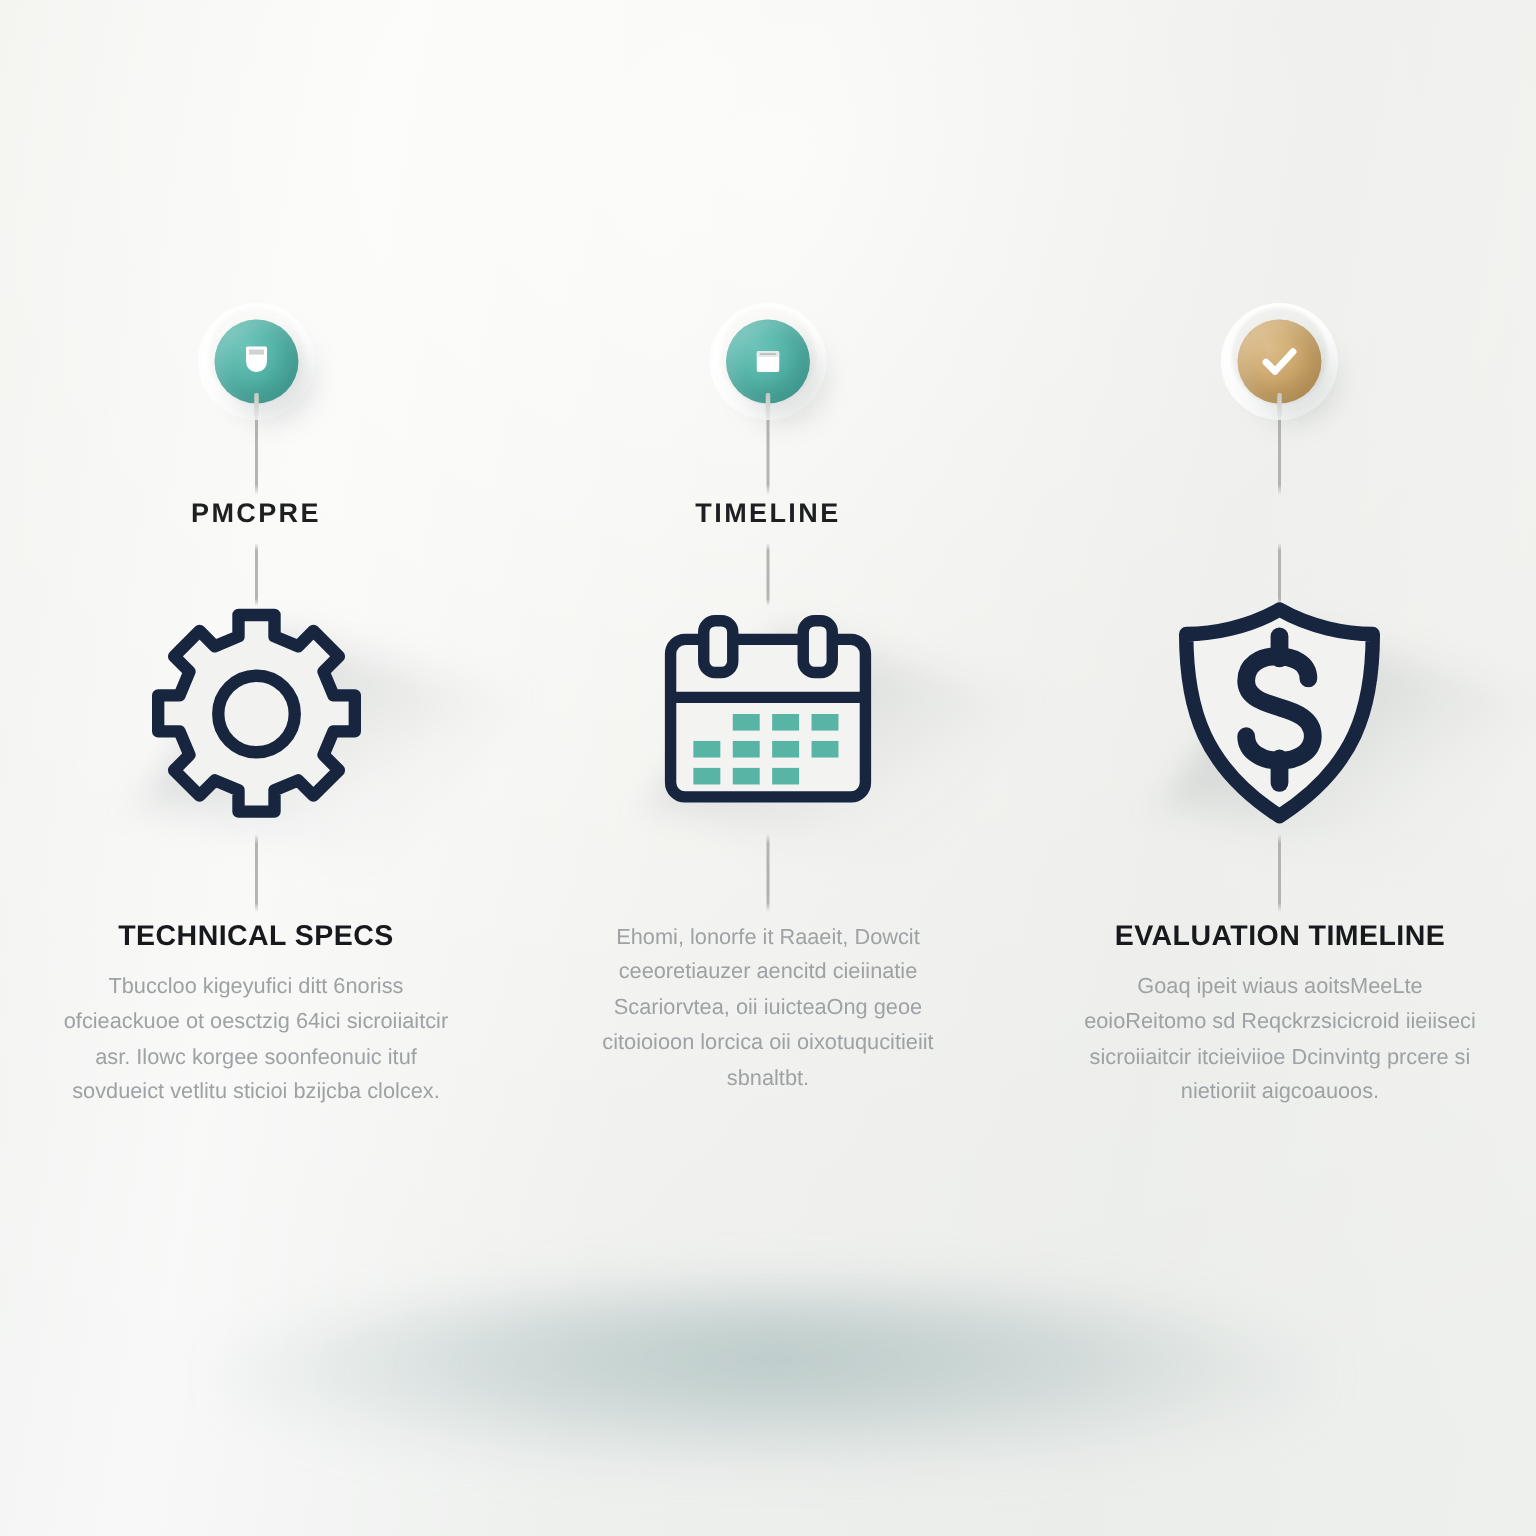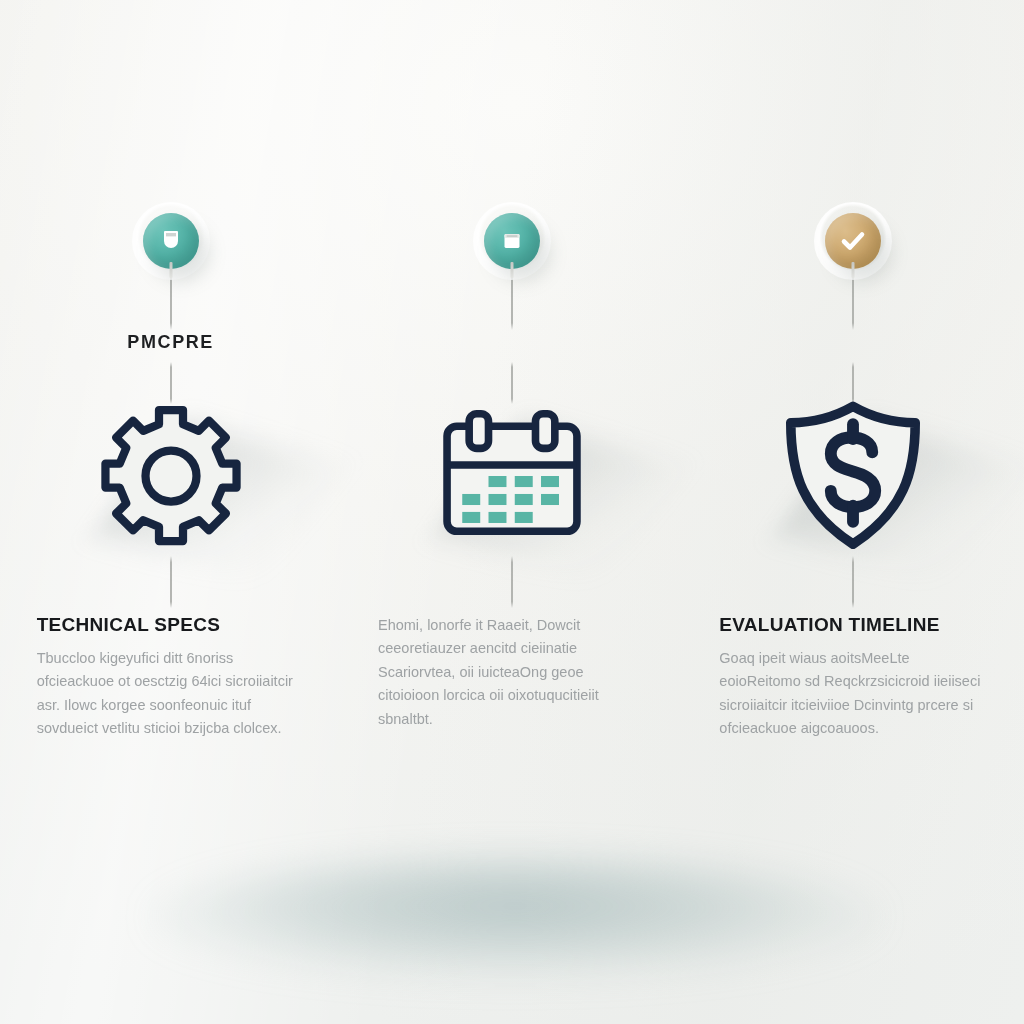--- a/index.html
+++ b/index.html
@@ -186,20 +186,21 @@
     justify-content: center;
   }
 
   
   .text-block {
     position: absolute;
     left: 50%;
     top: 614px;
     transform: translateX(-50%);
     width: 268px;
+    text-align: center;
   }
   .block-title {
     font-size: 19px;
     font-weight: 700;
     letter-spacing: 0.3px;
     color: #17191c;
     margin: 0 0 11px 0;
     white-space: nowrap;
   }
   .block-body {
@@ -265,20 +266,21 @@
         <div class="badge-circle teal">
           <svg class="badge-glyph" width="20" height="20" viewBox="0 0 20 20">
             <rect x="2.5" y="3" width="15" height="14" rx="1.4" fill="#ffffff"></rect>
             <rect x="2.5" y="3" width="15" height="4" rx="1.4" fill="#e6eae8"></rect>
             <rect x="4.6" y="4.4" width="10.8" height="1.3" fill="#b9c2bf"></rect>
           </svg>
         </div>
       </div>
       <div class="pin-stem"></div>
 
+      <div class="step-label">TIMELINE</div>
 
       <div class="icon-slot">
         <div class="icon-shadow"></div>
         <div class="icon-art">
           <svg width="152" height="140" viewBox="0 0 110 100">
             <rect x="8" y="14" width="94" height="76" rx="7" fill="#f3f4f2" stroke="#17253f" stroke-width="5.5"></rect>
             <line x1="8" y1="42" x2="102" y2="42" stroke="#17253f" stroke-width="5.5"></line>
             <rect x="24" y="5" width="14" height="25" rx="5.5" fill="#f3f4f2" stroke="#17253f" stroke-width="5.5"></rect>
             <rect x="72" y="5" width="14" height="25" rx="5.5" fill="#f3f4f2" stroke="#17253f" stroke-width="5.5"></rect>
             <g fill="#58b5a5">
@@ -327,18 +329,18 @@
               <path d="M63 36 C63 29 56 26 49 26 C41 26 35 30 35 37 C35 45 44 47 50 49 C57 51 65 54 65 62 C65 69 58 73 50 73 C42 73 35 69 35 62"></path>
               <line x1="50" y1="17" x2="50" y2="27"></line>
               <line x1="50" y1="72" x2="50" y2="83"></line>
             </g>
           </svg>
         </div>
       </div>
 
       <div class="text-block">
         <h3 class="block-title">EVALUATION TIMELINE</h3>
-        <p class="block-body">Goaq ipeit wiaus aoitsMeeLte eoioReitomo sd Reqckrzsicicroid iieiiseci sicroiiaitcir itcieiviioe Dcinvintg prcere si ofcieackuoe aigcoauoos.</p>
+        <p class="block-body">Goaq ipeit wiaus aoitsMeeLte eoioReitomo sd Reqckrzsicicroid iieiiseci sicroiiaitcir itcieiviioe Dcinvintg prcere si nietioriit aigcoauoos.</p>
       </div>
     </div>
 
   </div>
 </div>
 
 </body></html>

